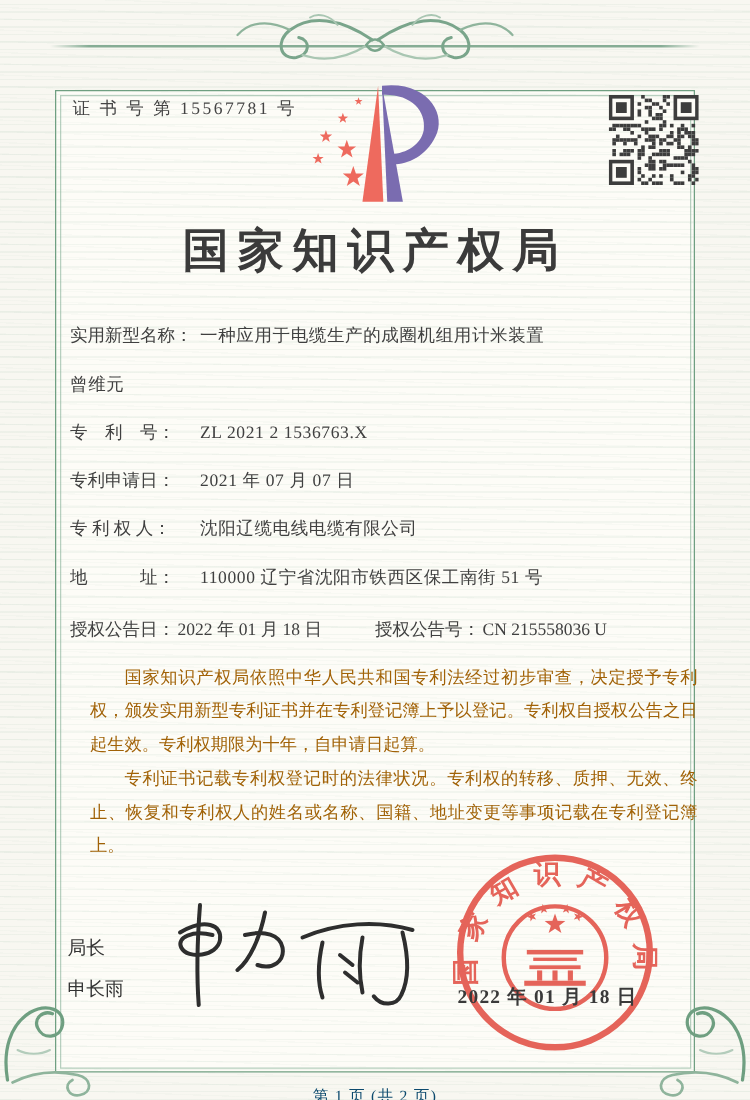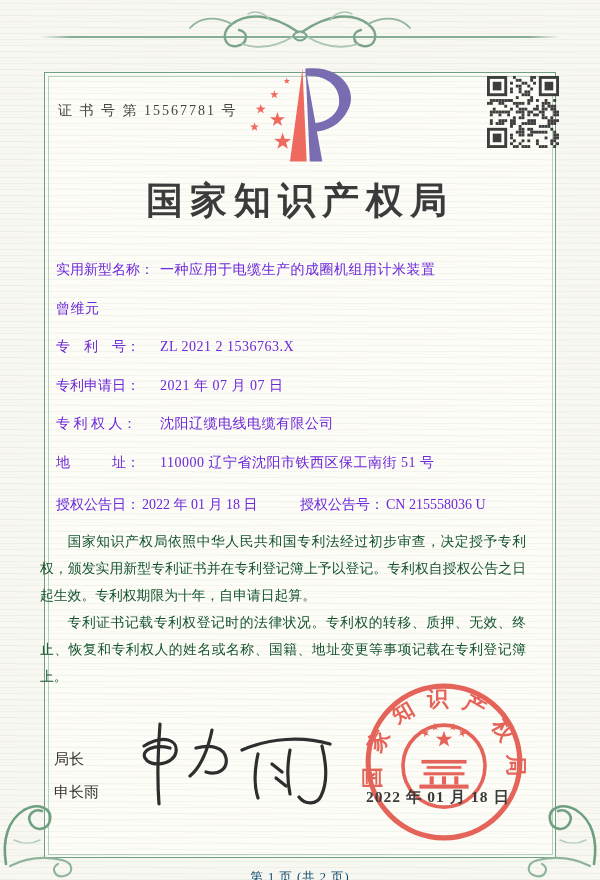--- a/index.html
+++ b/index.html
@@ -15,37 +15,37 @@
       repeating-linear-gradient(0deg, rgba(125,172,145,.085) 0 1px, transparent 1px 6px),
       repeating-linear-gradient(2deg, rgba(125,172,145,.04) 0 1px, transparent 1px 9px);
   }
   .inner-sheet{position:absolute;left:44px;top:72px;width:512px;height:786px;background:#fdfcf7;z-index:1;}
   .frame-outer{position:absolute;left:44px;top:72px;width:510px;height:784px;border:1.5px solid #6f9f81;z-index:2;}
   .frame-inner{position:absolute;left:48px;top:76px;width:503px;height:777px;border:1px solid #b7cfbf;z-index:2;}
   .deco-line-top{position:absolute;left:40px;top:36px;width:520px;height:2px;background:linear-gradient(90deg,transparent,#86ad95 6%,#86ad95 94%,transparent);z-index:3;}
   .ornament{position:absolute;z-index:6;}
   .content{position:absolute;inset:0;z-index:10;}
 
-  .cert-no{position:absolute;left:58px;top:78px;font-size:14px;letter-spacing:2px;color:#444;margin-top:24px;}
+  .cert-no{position:absolute;left:58px;top:78px;font-size:14px;letter-spacing:2px;color:#444;}
   .logo{position:absolute;left:243px;top:62px;width:120px;height:105px;}
   .qr{position:absolute;left:487px;top:76px;width:72px;height:72px;}
 
   .title{position:absolute;left:0;top:176px;width:100%;text-align:center;
     font-size:37px;font-weight:bold;letter-spacing:7px;color:#3b3b3b;}
 
-  .fields{position:absolute;left:56px;top:259px;width:492px;font-size:14px;color:#6d28d9;}
+  .fields{position:absolute;left:56px;top:259px;width:492px;font-size:14px;color:#404040;}
   .field-row{display:flex;margin-bottom:16.5px;line-height:22px;}
   .field-label{flex:0 0 104px;white-space:nowrap;}
   .field-value{letter-spacing:.5px;}
   .grant-row{display:flex;line-height:22px;margin-top:20px;}
   .grant-a{width:244px;}
   .grant-label{margin-right:2px;}
 
-  .paras{position:absolute;left:40px;top:528px;width:486px;font-size:13.8px;
-    line-height:27px;color:#14532d;text-align:justify;}
+  .paras{position:absolute;left:72px;top:528px;width:486px;font-size:13.8px;
+    line-height:27px;color:#a16207;text-align:justify;}
   .paras p{margin:0;text-indent:2em;}
 
   .sign-block{position:absolute;left:54px;top:742px;font-size:15px;color:#333;line-height:33px;font-family:"Liberation Sans","DejaVu Sans",sans-serif;}
   .signature{position:absolute;left:130px;top:716px;width:210px;height:95px;}
 
   .seal{position:absolute;left:362px;top:680px;width:164px;height:164px;opacity:.88;z-index:11;}
   .seal-date{position:absolute;left:366px;top:787px;font-size:15.5px;font-weight:bold;color:#3a3a3a;z-index:12;letter-spacing:1px;}
 
   .footer{position:absolute;left:0;top:832px;width:100%;text-align:center;font-size:12.5px;color:#0c4a6e;z-index:12;letter-spacing:1px;margin-top:37px;}
 </style>

